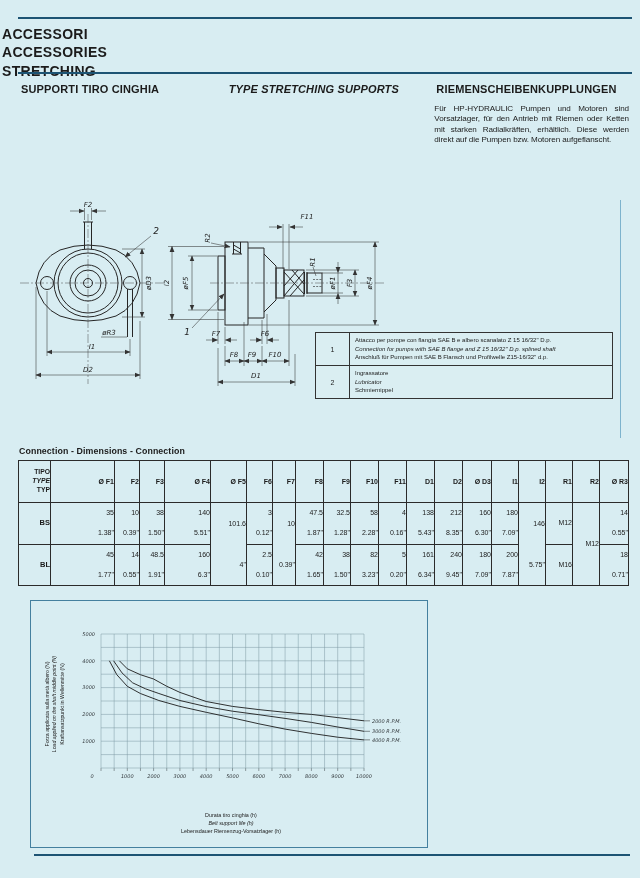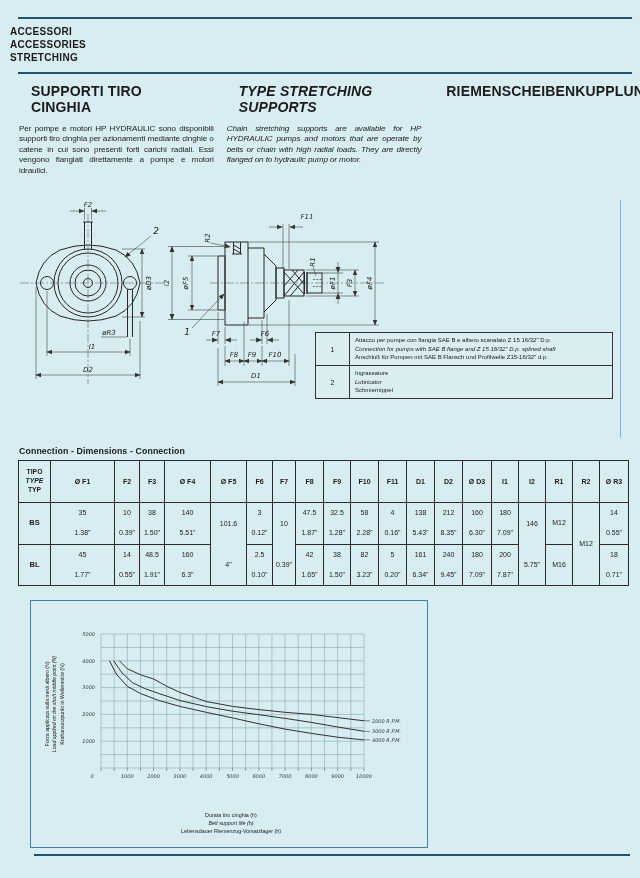--- a/index.html
+++ b/index.html
@@ -1,40 +1,40 @@
 <!DOCTYPE html>
 <html><head>
 <meta charset="utf-8">
 <style>
 *{box-sizing:border-box}
 html,body{margin:0;padding:0}
 body{font-family:"Liberation Sans",sans-serif;color:#1b1b1b;background:#c4dde5}
 .page{position:relative;width:640px;height:878px;background:#d8edf2;overflow:hidden}
 .rule{position:absolute;background:#1d5474;height:2px}
-.hdr{position:absolute;left:10px;top:25px;font-size:10px;font-weight:bold;line-height:1.32;letter-spacing:.3px}
+.hdr{position:absolute;left:2px;top:25px;font-size:14px;font-weight:bold;line-height:1.32;letter-spacing:.3px}
 .hdr .en{}
 .intro{position:absolute;left:19px;top:83px;width:610px;display:flex;gap:13px}
 .intro .col{flex:1;min-width:0}
-.intro h3{margin:0 12px 9px;font-size:14px;letter-spacing:.15px}
+.intro h3{margin:0 2px 9px;font-size:11px;letter-spacing:.15px}
 .intro p{margin:0;font-size:8.1px;line-height:1.29;text-align:justify;letter-spacing:-.1px}
 .col-en h3,.col-en p{font-style:italic}
 .drawing{position:absolute;left:18px;top:196px;width:612px;height:250px}
 .dlabel{font:italic 7px "DejaVu Sans",sans-serif;fill:#222}
 .dcall{font:italic 9px "DejaVu Sans",sans-serif;fill:#222}
 .notes{position:absolute;left:297px;top:136px;width:298px;border:1px solid #333;font-size:6px;background:rgba(255,255,255,0.06)}
 .note-row{display:flex;border-bottom:1px solid #333}
 .note-row:last-child{border-bottom:none}
 .note-num{width:34px;border-right:1px solid #333;display:flex;align-items:center;justify-content:center;font-size:7px;flex:none}
 .note-text{padding:3px 5px;line-height:1.45}
 .nt-en{font-style:italic}
 .vline{position:absolute;left:620px;top:200px;width:1px;height:238px;background:#7db3cd}
 .dim-title{position:absolute;left:19px;top:446px;font-size:8.8px;font-weight:bold;letter-spacing:.1px}
 .dim-title .i{}
 table.dim{position:absolute;left:18px;top:460px;border-collapse:collapse;table-layout:fixed;width:611px}
-.dim th,.dim td{border:1px solid #2b2b2b;padding:0;text-align:center;overflow:hidden}
+.dim th,.dim td{border:1px solid #2b2b2b;padding:0;text-align:right;overflow:hidden}
 .dim th{height:42px;font-weight:bold;font-size:7px}
 .dim th .tl{display:block;line-height:1.3;font-size:6.8px}
 .dim .i{font-style:italic}
 .dim td{height:40px;font-size:7px}
 .dim td .mm,.dim td .in{display:block;height:20px;line-height:20px}
 .dim td.shared .mm,.dim td.shared .in{height:41px;line-height:41px}
 .dim td.one{line-height:40px}
 .dim td.oneshared{line-height:82px}
 .dim td.typecell{font-weight:bold;font-size:7.5px;line-height:40px}
 .chart-box{position:absolute;left:30px;top:600px;width:398px;height:248px;border:1px solid #44809f}
@@ -57,28 +57,27 @@
     <div>ACCESSORI</div>
     <div class="en">ACCESSORIES</div>
     <div>STRETCHING</div>
   </div>
 
   <div class="rule" style="left:18px;top:72px;width:614px"></div>
 
   <div class="intro">
     <div class="col col-it">
       <h3>SUPPORTI TIRO CINGHIA</h3>
-      <p>Per pompe e motori HP HYDRAULIC sono disponibili supporti tiro cinghia per azionamenti mediante cinghie o catene in cui sono presenti forti carichi radiali. Essi vengono flangiati direttamente a pompe e motori idraulici.</p>
     </div>
     <div class="col col-en">
       <h3>TYPE STRETCHING SUPPORTS</h3>
-      <p>Chain stretching supports are available for HP HYDRAULIC pumps and motors that are operate by belts or chain with high radial loads. They are directly flanged on to hydraulic pump or motor.</p>
     </div>
     <div class="col col-de">
       <h3>RIEMENSCHEIBENKUPPLUNGEN</h3>
+      <p>Für HP-HYDRAULIC Pumpen und Motoren sind Vorsatzlager, für den Antrieb mit Riemen oder Ketten mit starken Radialkräften, erhältlich. Diese werden direkt auf die Pumpen bzw. Motoren aufgeflanscht.</p>
     </div>
   </div>
 
   <div class="drawing">
     <svg viewBox="0 0 612 250" width="612" height="250">
       <defs>
         <marker id="arw" viewBox="0 0 10 10" refX="9" refY="5" markerWidth="6" markerHeight="6" markerUnits="userSpaceOnUse" orient="auto-start-reverse">
           <path d="M0,1 L10,5 L0,9 z" fill="#333"></path>
         </marker>
       </defs>

